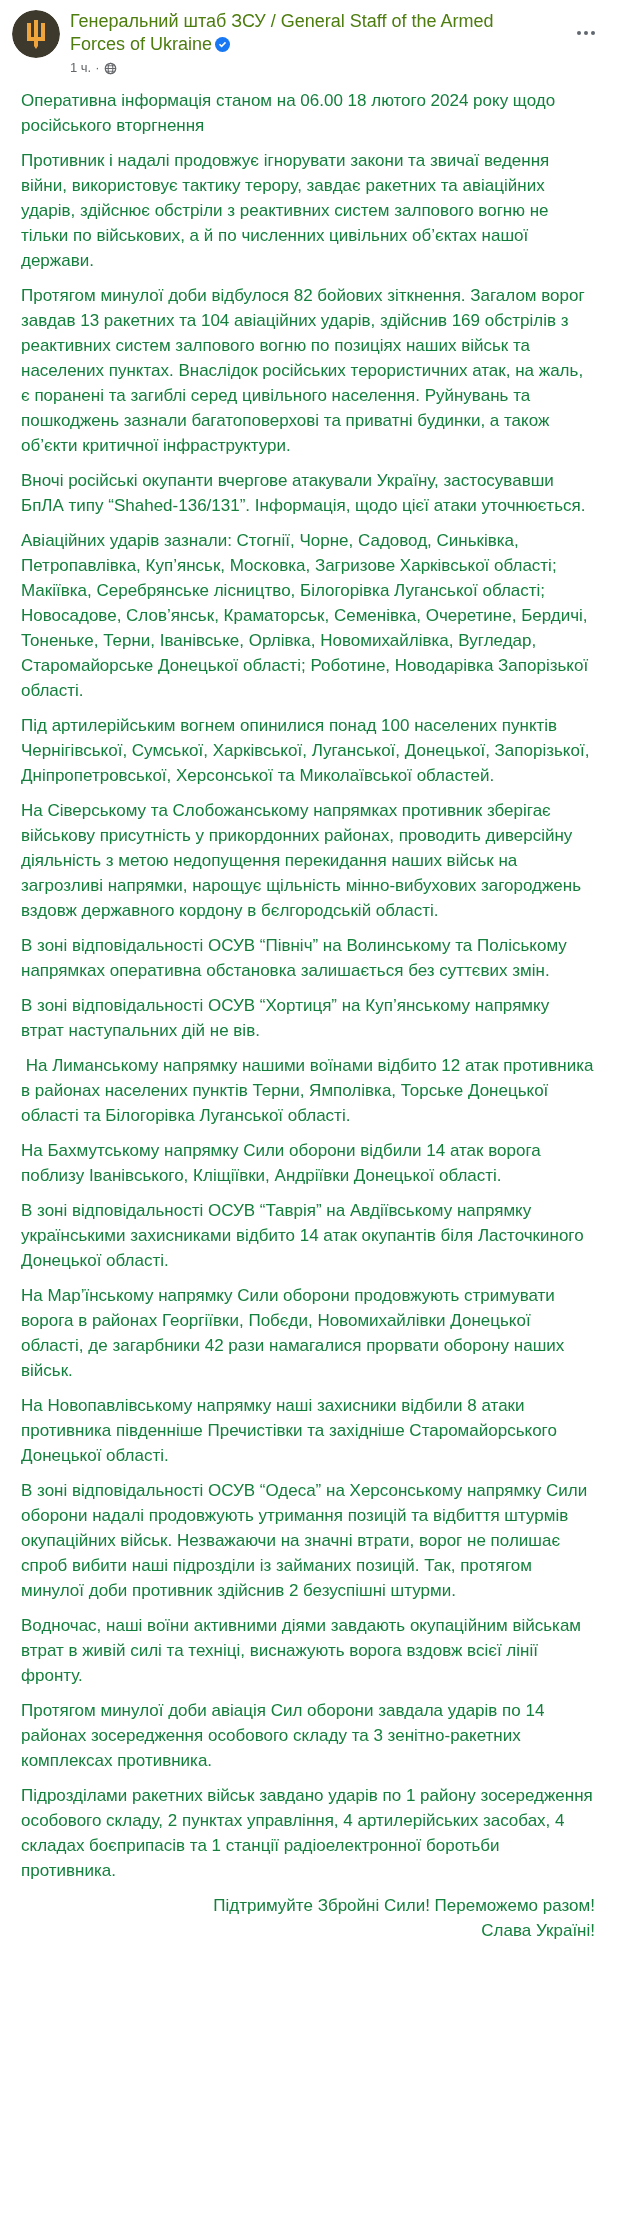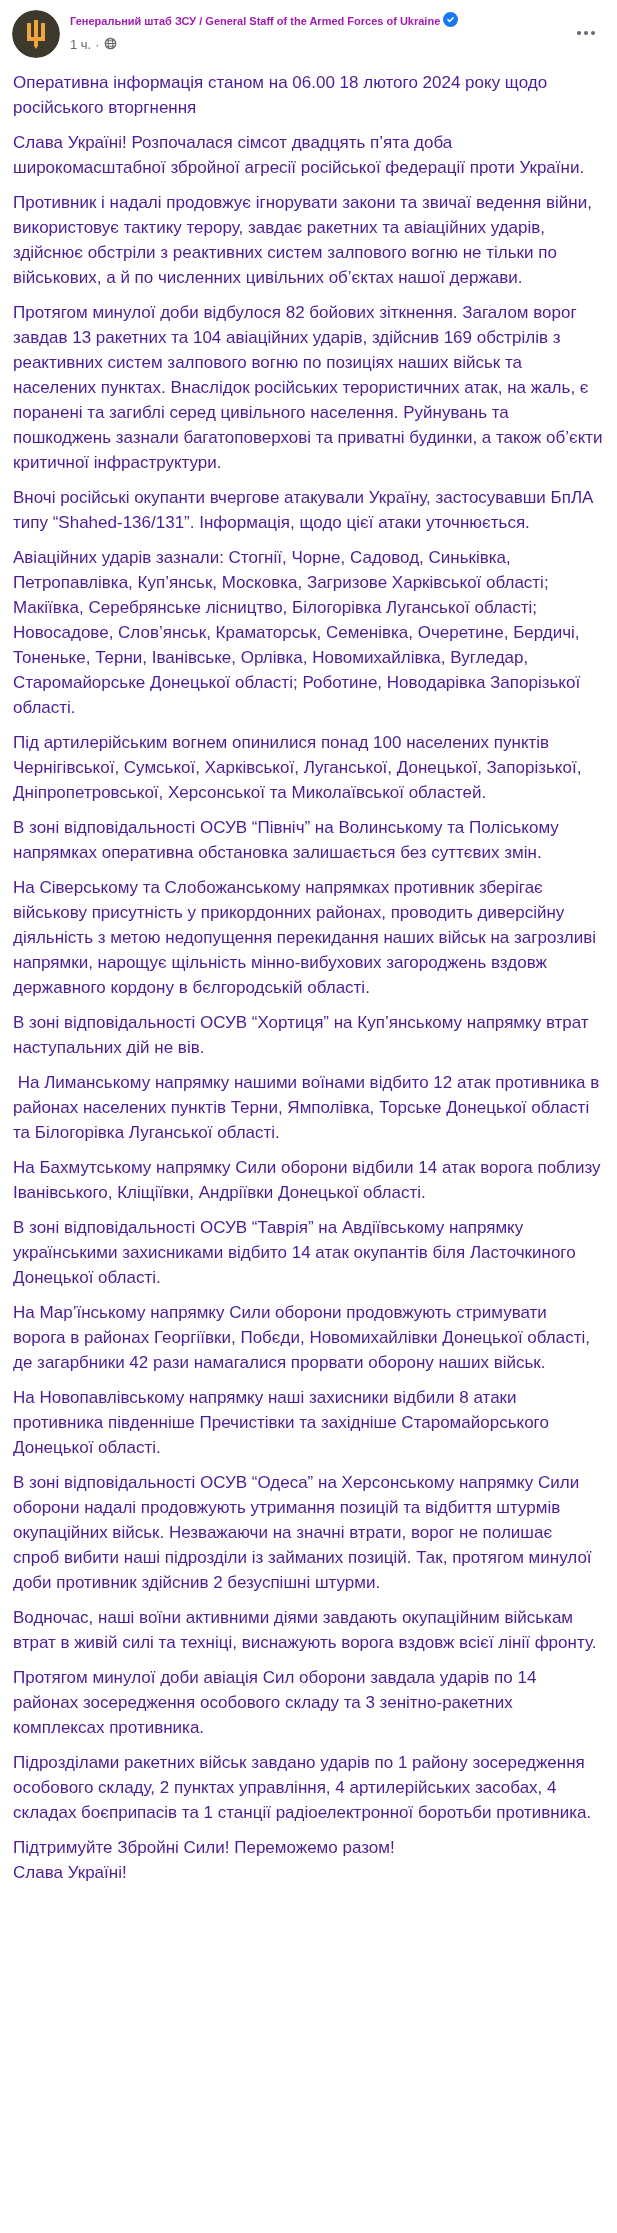--- a/index.html
+++ b/index.html
@@ -29,38 +29,38 @@
     overflow: hidden;
     cursor: pointer;
   }
   .avatar-wrap svg { display: block; }
   .header-info {
     flex: 1 1 auto;
     margin-left: 10px;
     min-width: 0;
   }
   .page-name {
-    font-size: 11px;
-    font-weight: 700;
+    font-size: 18px;
+    font-weight: 400;
     line-height: 23px;
-    color: #a21caf;
+    color: #4d7c0f;
     max-width: 470px;
     cursor: pointer;
   }
   .page-name .name-text { display: inline; }
   .verified-badge {
     display: inline-block;
     width: 15px;
     height: 15px;
     vertical-align: -2px;
     margin-left: 3px;
   }
   .post-meta {
     display: flex;
-    align-items: flex-start;
+    align-items: center;
     gap: 4px;
     margin-top: 4px;
     font-size: 13px;
     line-height: 16px;
     color: #65676B;
   }
   .post-meta .timestamp { cursor: pointer; }
   .post-meta .dot-sep { color: #65676B; }
   .globe-icon { display: inline-block; width: 13px; height: 13px; }
   .more-button {
@@ -82,27 +82,27 @@
     background: #606770;
     display: block;
   }
   
   .post-body {
     padding: 2px 14px 0 13px;
   }
   .post-body p {
     font-size: 17px;
     line-height: 25px;
-    color: #4c1d95;
-    margin: 10px 0;
+    color: #15803d;
+    margin: 10px 8px;
     white-space: pre-line;
     overflow-wrap: break-word;
   }
   .post-body p:first-child { margin-top: 6px; }
-  .post-body p:last-child { margin-bottom: 2px; }
+  .post-body p:last-child { margin-bottom: 2px; text-align: right; }
 </style>
 </head>
 <body>
 
 <div class="post-card">
 
   <div class="post-header">
 
     <div class="avatar-wrap">
       <svg width="48" height="48" viewBox="0 0 48 48">
@@ -134,28 +134,27 @@
     <div class="more-button">
       <i></i>
         <i></i>
         <i></i>
     </div>
 
   </div>
 
   <div class="post-body">
     <p>Оперативна інформація станом на 06.00 18 лютого 2024 року щодо російського вторгнення</p>
-    <p>Слава Україні! Розпочалася сімсот двадцять п’ята доба широкомасштабної збройної агресії російської федерації проти України.</p>
     <p>Противник і надалі продовжує ігнорувати закони та звичаї ведення війни, використовує тактику терору, завдає ракетних та авіаційних ударів, здійснює обстріли з реактивних систем залпового вогню не тільки по військових, а й по численних цивільних об’єктах нашої держави.</p>
     <p>Протягом минулої доби відбулося 82 бойових зіткнення. Загалом ворог завдав 13 ракетних та 104 авіаційних ударів, здійснив 169 обстрілів з реактивних систем залпового вогню по позиціях наших військ та населених пунктах. Внаслідок російських терористичних атак, на жаль, є поранені та загиблі серед цивільного населення. Руйнувань та пошкоджень зазнали багатоповерхові та приватні будинки, а також об’єкти критичної інфраструктури.</p>
     <p>Вночі російські окупанти вчергове атакували Україну, застосувавши БпЛА типу “Shahed-136/131”. Інформація, щодо цієї атаки уточнюється.</p>
     <p>Авіаційних ударів зазнали: Стогнії, Чорне, Садовод, Синьківка, Петропавлівка, Куп’янськ, Московка, Загризове Харківської області; Макіївка, Серебрянське лісництво, Білогорівка Луганської області; Новосадове, Слов’янськ, Краматорськ, Семенівка, Очеретине, Бердичі, Тоненьке, Терни, Іванівське, Орлівка, Новомихайлівка, Вугледар, Старомайорське Донецької області; Роботине, Новодарівка Запорізької області.</p>
     <p>Під артилерійським вогнем опинилися понад 100 населених пунктів Чернігівської, Сумської, Харківської, Луганської, Донецької, Запорізької, Дніпропетровської, Херсонської та Миколаївської областей.</p>
+    <p>На Сіверському та Слобожанському напрямках противник зберігає військову присутність у прикордонних районах, проводить диверсійну діяльність з метою недопущення перекидання наших військ на загрозливі напрямки, нарощує щільність мінно-вибухових загороджень вздовж державного кордону в бєлгородській області.</p>
     <p>В зоні відповідальності ОСУВ “Північ” на Волинському та Поліському напрямках оперативна обстановка залишається без суттєвих змін.</p>
-    <p>На Сіверському та Слобожанському напрямках противник зберігає військову присутність у прикордонних районах, проводить диверсійну діяльність з метою недопущення перекидання наших військ на загрозливі напрямки, нарощує щільність мінно-вибухових загороджень вздовж державного кордону в бєлгородській області.</p>
     <p>В зоні відповідальності ОСУВ “Хортиця” на Куп’янському напрямку втрат наступальних дій не вів.</p>
     <p>&nbsp;На Лиманському напрямку нашими воїнами відбито 12 атак противника в районах населених пунктів Терни, Ямполівка, Торське Донецької області та Білогорівка Луганської області.</p>
     <p>На Бахмутському напрямку Сили оборони відбили 14 атак ворога поблизу Іванівського, Кліщіївки, Андріївки Донецької області.</p>
     <p>В зоні відповідальності ОСУВ “Таврія” на Авдіївському напрямку українськими захисниками відбито 14 атак окупантів біля Ласточкиного Донецької області.</p>
     <p>На Мар’їнському напрямку Сили оборони продовжують стримувати ворога в районах Георгіївки, Побєди, Новомихайлівки Донецької області, де загарбники 42 рази намагалися прорвати оборону наших військ.</p>
     <p>На Новопавлівському напрямку наші захисники відбили 8 атаки противника південніше Пречистівки та західніше Старомайорського Донецької області.</p>
     <p>В зоні відповідальності ОСУВ “Одеса” на Херсонському напрямку Сили оборони надалі продовжують утримання позицій та відбиття штурмів окупаційних військ. Незважаючи на значні втрати, ворог не полишає спроб вибити наші підрозділи із займаних позицій. Так, протягом минулої доби противник здійснив 2 безуспішні штурми.</p>
     <p>Водночас, наші воїни активними діями завдають окупаційним військам втрат в живій силі та техніці, виснажують ворога вздовж всієї лінії фронту.</p>
     <p>Протягом минулої доби авіація Сил оборони завдала ударів по 14 районах зосередження особового складу та 3 зенітно-ракетних комплексах противника.</p>
     <p>Підрозділами ракетних військ завдано ударів по 1 району зосередження особового складу, 2 пунктах управління, 4 артилерійських засобах, 4 складах боєприпасів та 1 станції радіоелектронної боротьби противника.</p>

